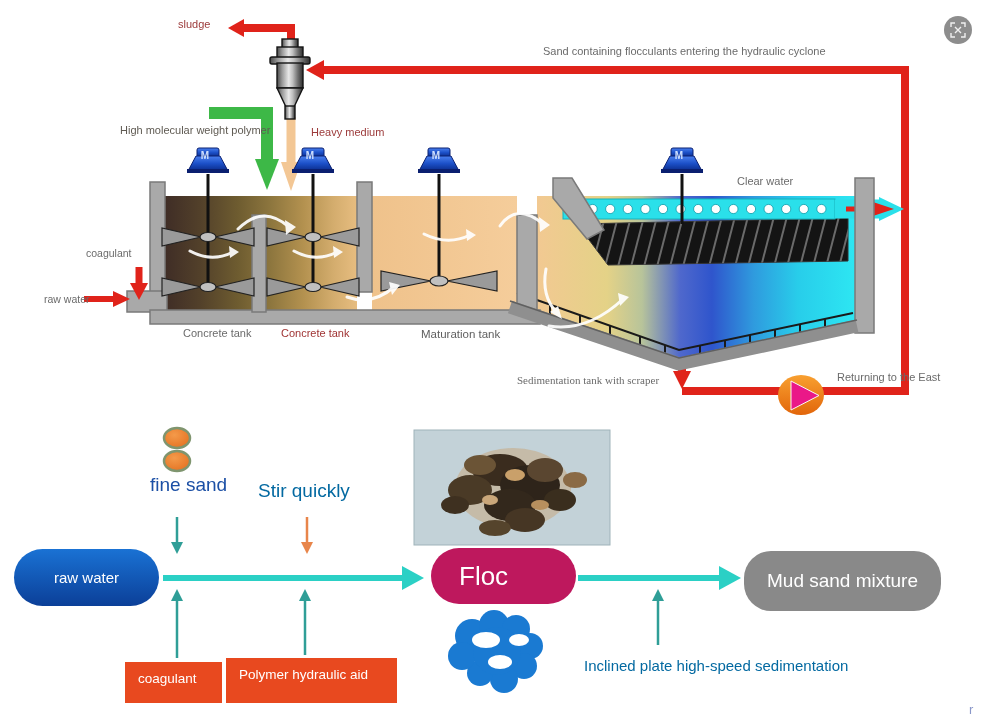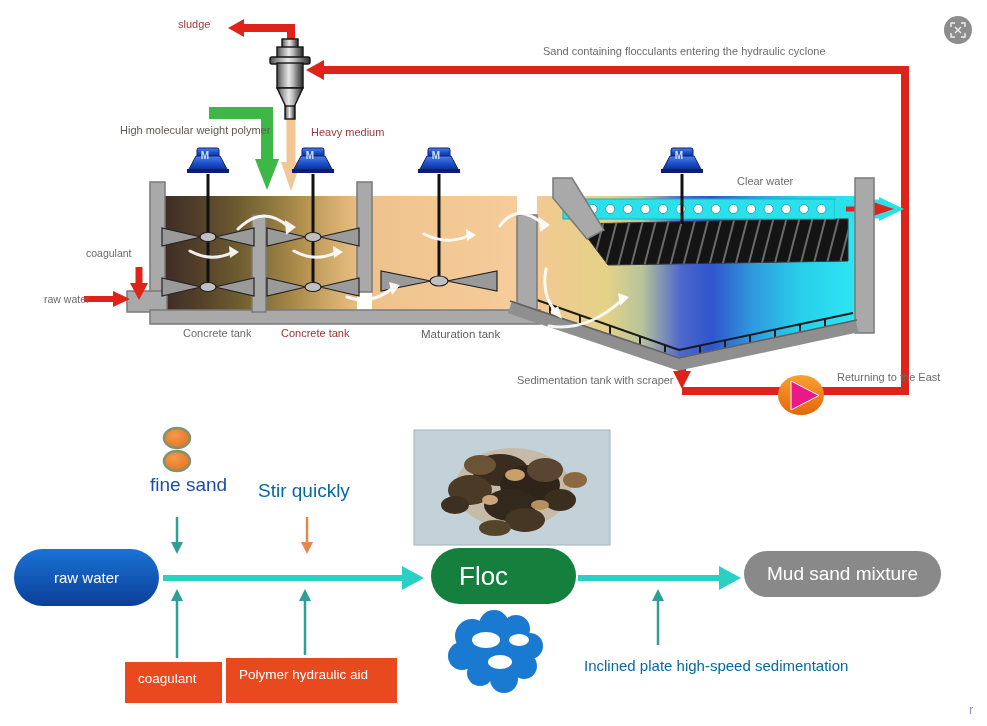--- a/index.html
+++ b/index.html
@@ -6,22 +6,22 @@
   .stage{position:relative;width:987px;height:726px;background:#ffffff;overflow:hidden;
          font-family:"Liberation Sans",sans-serif;}
   .stage svg.layer{position:absolute;left:0;top:0;}
   .lbl{position:absolute;white-space:nowrap;color:#6b6b6b;font-size:11px;z-index:5;}
   .lbl.red{color:#9c3a3a;}
   .pill{position:absolute;display:flex;align-items:center;justify-content:center;
         color:#fff;z-index:5;}
   .pill-raw{left:14px;top:549px;width:145px;height:57px;border-radius:29px;
         background:linear-gradient(#1a72d4,#0b3f98);font-size:15px;}
   .pill-floc{left:431px;top:548px;width:145px;height:56px;border-radius:28px;
-        background:#15803d;font-size:26px;justify-content:flex-start;padding-left:28px;box-sizing:border-box;}
-  .pill-mud{left:744px;top:551px;width:197px;height:46px;border-radius:27px;
+        background:#be185d;font-size:26px;justify-content:flex-start;padding-left:28px;box-sizing:border-box;}
+  .pill-mud{left:744px;top:551px;width:197px;height:60px;border-radius:27px;
         background:#898989;font-size:19px;}
   .obox{position:absolute;background:#e8491f;color:#fff;font-size:13.5px;
         padding:9px 0 0 13px;box-sizing:border-box;z-index:5;}
   .box-coag{left:125px;top:662px;width:97px;height:41px;}
   .box-poly{left:226px;top:658px;width:171px;height:45px;}
   .big-blue{position:absolute;left:150px;top:474px;color:#1b4fa5;font-size:19px;z-index:5;}
   .big-tan{position:absolute;color:#0369a1;font-size:19px;z-index:5;white-space:nowrap;}
   .btn-translate{position:absolute;left:944px;top:16px;width:28px;height:28px;border-radius:50%;
         background:#8d8d8d;display:flex;align-items:center;justify-content:center;z-index:6;border:none;}
   .artifact{position:absolute;left:969px;top:702px;color:#8a97c9;font-size:13px;z-index:5;}
@@ -345,21 +345,21 @@
 <div class="lbl red" style="left:178px;top:18px;">sludge</div>
 <div class="lbl" style="left:543px;top:45px;">Sand containing flocculants entering the hydraulic cyclone</div>
 <div class="lbl" style="left:120px;top:124px;color:#5f5a52;text-align:center;">High molecular weight polymer</div>
 <div class="lbl red" style="left:311px;top:126px;">Heavy medium</div>
 <div class="lbl" style="left:86px;top:247px;font-size:10.5px;">coagulant</div>
 <div class="lbl" style="left:44px;top:293px;font-size:10.5px;">raw water</div>
 <div class="lbl" style="left:183px;top:327px;">Concrete tank</div>
 <div class="lbl" style="left:281px;top:327px;color:#a03434;">Concrete tank</div>
 <div class="lbl" style="left:421px;top:328px;font-size:11.5px;color:#5f5f5f;">Maturation tank</div>
 <div class="lbl" style="left:737px;top:175px;">Clear water</div>
-<div class="lbl" style="left:517px;top:374px;">Sedimentation tank with scraper</div>
+<div class="lbl" style="left:517px;top:374px;font-family:Liberation Serif, serif;">Sedimentation tank with scraper</div>
 <div class="lbl" style="left:829px;top:371px;padding-left:8px;">Returning to the East</div>
 
 <div class="big-blue">fine sand</div>
 <div class="big-tan" style="left:258px;top:480px;">Stir quickly</div>
 <div class="big-tan" style="left:584px;top:657px;font-size:15px;text-align:center;">Inclined plate high-speed sedimentation</div>
 
 <div class="pill pill-raw">raw water</div>
 <div class="pill pill-floc">Floc</div>
 <div class="pill pill-mud">Mud sand mixture</div>
 

